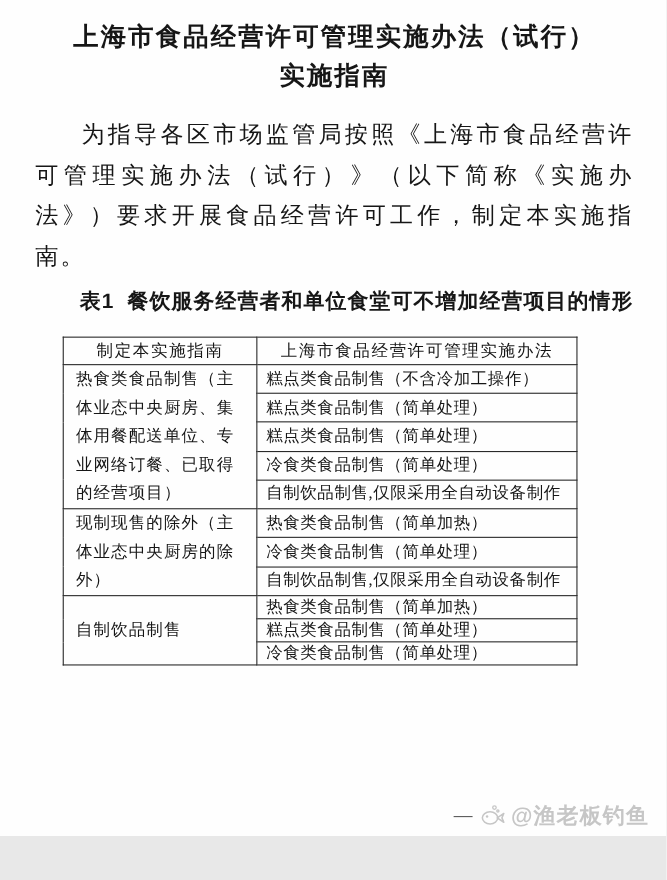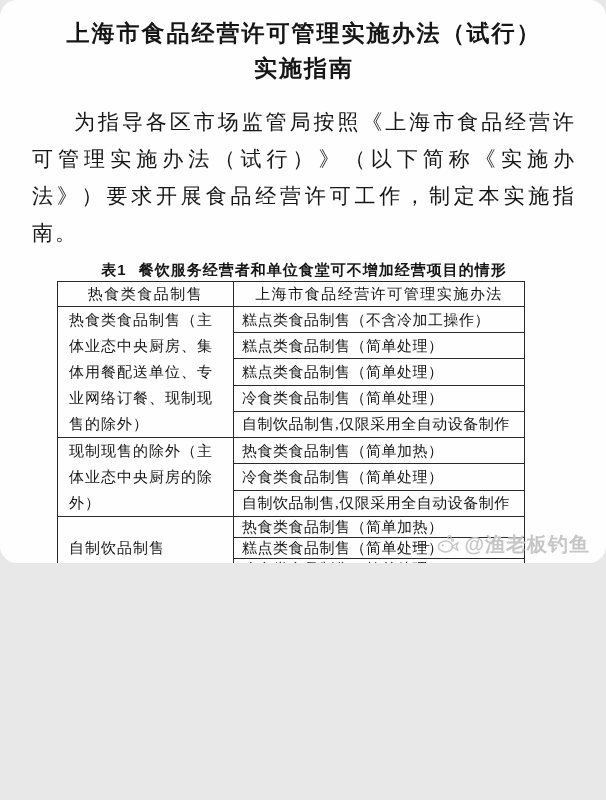--- a/index.html
+++ b/index.html
@@ -1,27 +1,26 @@
 <!DOCTYPE html>
 <html><head>
 <meta charset="utf-8">
 <style>
   html, body { margin: 0; padding: 0; background: #e8e8e8; }
   .page {
     position: relative;
     width: 606px;
-    height: 563px;
+    height: 760px;
     margin: 0 auto;
     background: #fefefe;
     box-sizing: border-box;
     padding: 16px 30px 0 32px;
     overflow: hidden;
     font-family: "Liberation Serif", "DejaVu Serif", serif;
     color: #161616;
-    border-radius: 17px;
   }
   .title {
     font-family: "Liberation Sans", "DejaVu Sans", sans-serif;
     font-weight: 700;
     font-size: 23px;
     line-height: 35px;
     letter-spacing: 2px;
     text-align: center;
     margin: 0 0 18px 0;
   }
@@ -40,24 +39,24 @@
     font-size: 17px;
     line-height: 37px;
     letter-spacing: 2px;
     text-align: justify;
     text-indent: 2em;
     margin: 0;
   }
   .table-caption {
     font-family: "Liberation Sans", "DejaVu Sans", sans-serif;
     font-weight: 700;
-    font-size: 15px;
+    font-size: 19px;
     letter-spacing: 1px;
-    text-align: center;
-    margin: 9px 0 1px 0;
+    text-align: right;
+    margin: 9px 0 19px 0;
   }
   .caption-label { margin-right: 12px; }
   .data-table {
     border-collapse: collapse;
     table-layout: fixed;
     margin-left: 25px;
     width: 467px;
   }
   .data-table col.c1 { width: 176px; }
   .data-table col.c2 { width: 291px; }
@@ -136,27 +135,27 @@
     <span class="caption-label">表1</span><span>餐饮服务经营者和单位食堂可不增加经营项目的情形</span>
   </div>
 
   <table class="data-table">
     <colgroup>
         <col class="c1">
         <col class="c2">
       </colgroup>
     <thead>
       <tr>
-        <th>热食类食品制售</th>
+        <th>制定本实施指南</th>
         <th>上海市食品经营许可管理实施办法</th>
       </tr>
     </thead>
     <tbody id="table-body">
         <tr>
-          <td rowspan="5" class="obtained-cell">热食类食品制售（主体业态中央厨房、集体用餐配送单位、专业网络订餐、现制现售的除外）</td>
+          <td rowspan="5" class="obtained-cell">热食类食品制售（主体业态中央厨房、集体用餐配送单位、专业网络订餐、已取得的经营项目）</td>
           <td class="allowed-cell">糕点类食品制售（不含冷加工操作）</td>
         </tr>
         <tr>
           <td class="allowed-cell">糕点类食品制售（简单处理）</td>
         </tr>
         <tr>
           <td class="allowed-cell">糕点类食品制售（简单处理）</td>
         </tr>
         <tr>
           <td class="allowed-cell">冷食类食品制售（简单处理）</td>

